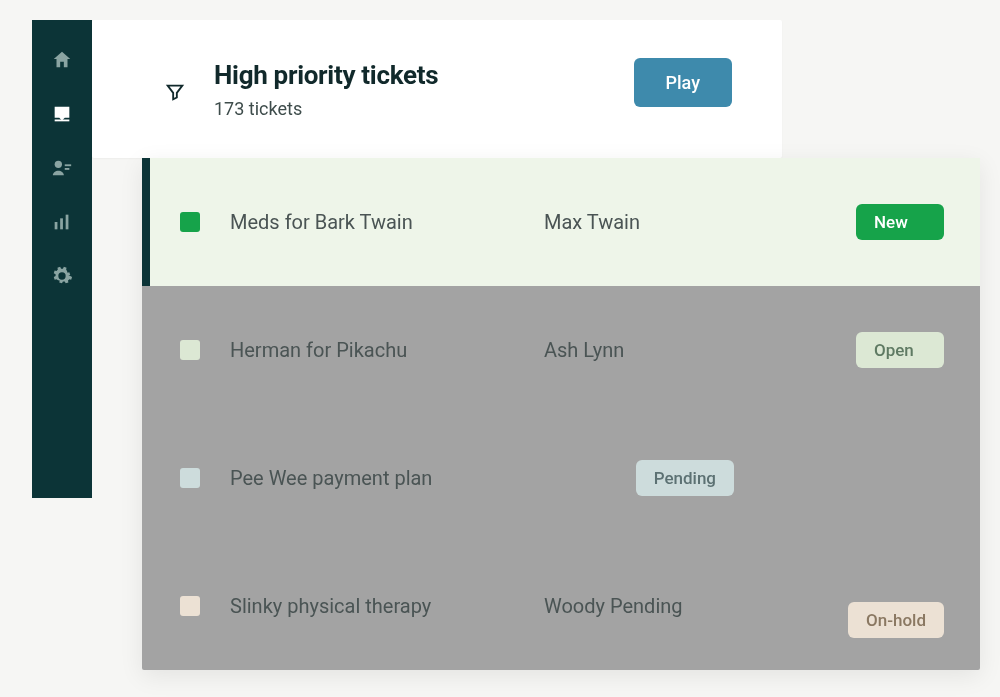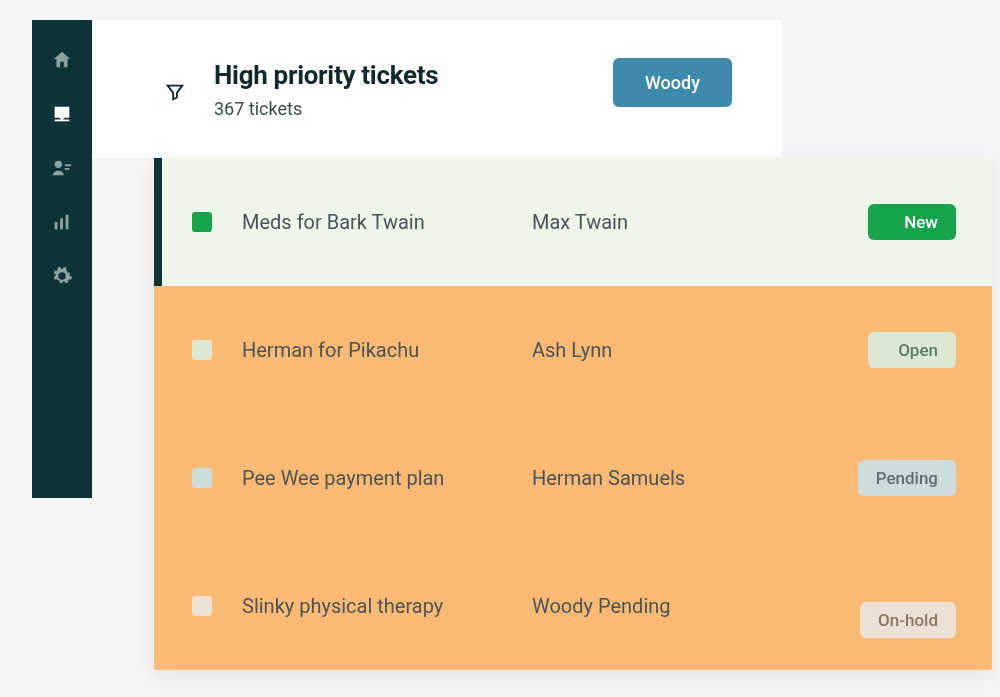--- a/index.html
+++ b/index.html
@@ -84,24 +84,24 @@
     font-weight: 500;
     padding: 14px 32px;
     border-radius: 6px;
     cursor: pointer;
     margin-top: -2px;
   }
 
   
   .list-card {
     position: absolute;
-    left: 154px;
+    left: 142px;
     top: 158px;
     width: 838px;
-    background: #fdba74;
+    background: #a3a3a3;
     box-shadow: 0 6px 24px rgba(0,0,0,0.08);
     border-radius: 2px;
     z-index: 2;
   }
   .ticket-row {
     display: grid;
     grid-template-columns: 8px 80px 290px 250px 1fr;
     align-items: center;
     height: 128px;
     position: relative;
@@ -122,30 +122,31 @@
   }
   .subject {
     font-size: 20px;
     color: #4a5454;
     font-weight: 400;
   }
   .requester {
     font-size: 20px;
     color: #4a5454;
     font-weight: 400;
+    margin-left: 24px;
   }
 
   .badge {
     justify-self: start;
     font-size: 17px;
     font-weight: 500;
     padding: 8px 18px;
     border-radius: 6px;
     min-width: 88px;
-    text-align: right;
+    text-align: left;
     margin-left: auto;
     margin-right: 36px;
   }
   .badge.new     { background: #16a34a; color: #ffffff; }
   .badge.open    { background: #dce8d4; color: #5f7a63; }
   .badge.pending { background: #cddcdc; color: #5c7173; }
   .badge.onhold  { background: #ece1d4; color: #8a7862; margin-top: 27px; }
 
   
   .cb-new     { background: #16a34a; }
@@ -193,24 +194,24 @@
 <section class="header-card">
   <div class="header-row">
     <div class="title-wrap">
       <span class="funnel">
         <svg viewBox="0 0 24 24" width="22" height="22" fill="none" stroke="currentColor" stroke-width="2">
             <path d="M4 5h16l-6 8v5l-4 2v-7z"></path>
           </svg>
       </span>
       <div>
         <h1>High priority tickets</h1>
-        <div class="sub">367 tickets</div>
+        <div class="sub">173 tickets</div>
       </div>
     </div>
-    <button class="play-btn">Woody</button>
+    <button class="play-btn">Play</button>
   </div>
 </section>
 
 <section class="list-card">
 
   <div class="ticket-row selected">
     <div class="accent"></div>
     <div class="checkbox cb-new"></div>
     <div class="subject">Meds for Bark Twain</div>
     <div class="requester">Max Twain</div>
@@ -222,21 +223,20 @@
     <div class="checkbox cb-open"></div>
     <div class="subject">Herman for Pikachu</div>
     <div class="requester">Ash Lynn</div>
     <div class="badge open">Open</div>
   </div>
 
   <div class="ticket-row">
     <div class="accent"></div>
     <div class="checkbox cb-pending"></div>
     <div class="subject">Pee Wee payment plan</div>
-    <div class="requester">Herman Samuels</div>
     <div class="badge pending">Pending</div>
   </div>
 
   <div class="ticket-row">
     <div class="accent"></div>
     <div class="checkbox cb-onhold"></div>
     <div class="subject">Slinky physical therapy</div>
     <div class="requester">Woody Pending</div>
     <div class="badge onhold">On-hold</div>
   </div>

